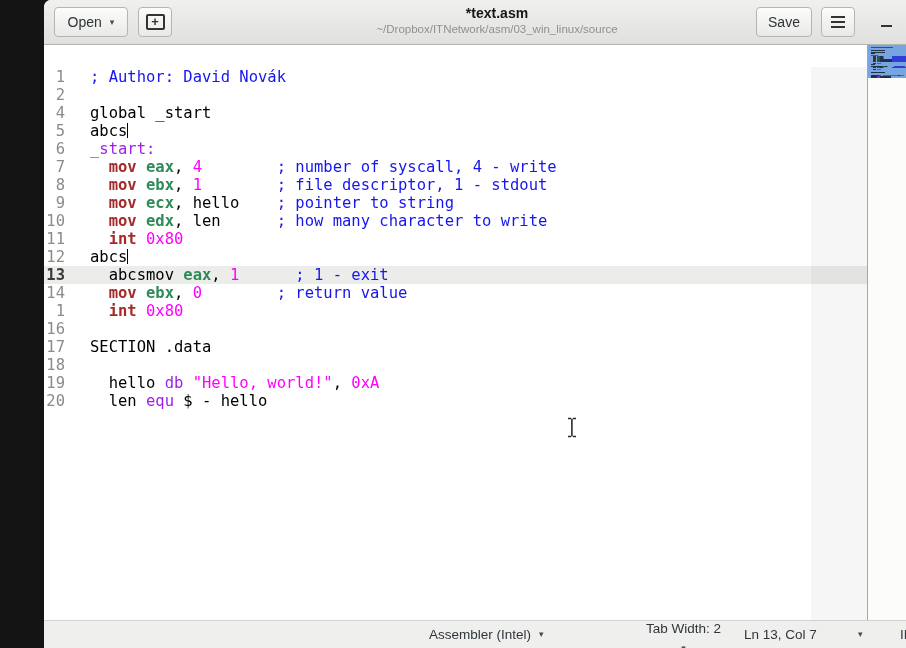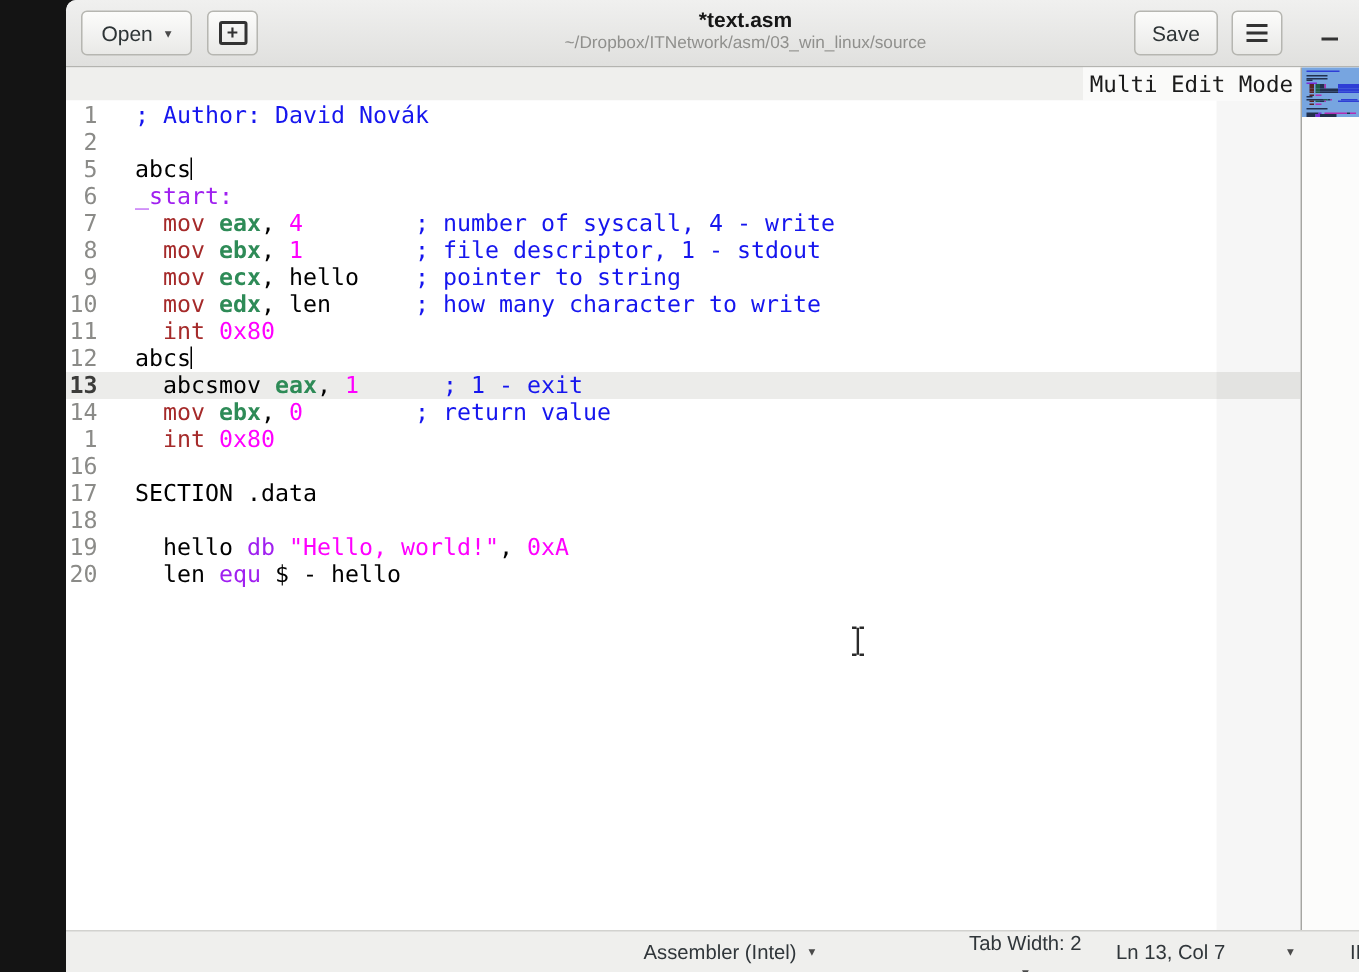--- a/index.html
+++ b/index.html
@@ -35,21 +35,21 @@
   .editor{position:absolute;left:0;top:67px;width:823px;bottom:28px;background:#ffffff;overflow:hidden;}
   .rows{position:absolute;left:0;top:1px;right:0;}
   .code-row{position:relative;height:18px;line-height:18px;white-space:pre;
     font-family:"DejaVu Sans Mono",monospace;font-size:15.5px;color:#000;}
   .code-row.current{background:#ececea;}
   .ln{display:inline-block;width:21px;text-align:right;color:#8b8b88;vertical-align:top;}
   .current .ln{color:#3c3c3a;font-weight:bold;}
   .codetext{display:inline-block;margin-left:25px;vertical-align:top;}
   .s-pl{color:#000000;}
   .s-cm{color:#1616ee;}
-  .s-kw{color:#a52a2a;font-weight:normal;}
+  .s-kw{color:#a52a2a;font-weight:bold;}
   .s-reg{color:#2e8b57;font-weight:bold;}
   .s-num{color:#ff00ff;}
   .s-str{color:#ff00ff;}
   .s-pre{color:#a020f0;}
   .text-caret{display:inline-block;width:1px;height:15px;background:#000;vertical-align:middle;margin-top:-3px;}
   .margin-overlay{position:absolute;left:767px;top:0;width:56px;bottom:0;background:rgba(0,0,0,0.035);pointer-events:none;}
 
   
   .minimap{position:absolute;left:823px;top:45px;width:83px;bottom:28px;background:#fcfcfb;border-left:1px solid #a6a6a2;box-sizing:border-box;}
   .mm-viewport{position:absolute;left:0;top:0;width:100%;height:33px;background:#77a5e0;}
@@ -95,28 +95,26 @@
       <span class="hamburger"></span>
     </div>
     <div class="flatbtn btn-min">
       <span class="minbar"></span>
     </div>
     <div class="flatbtn btn-close">
       <span>✕</span>
     </div>
   </div>
 
-  <div class="modebar">
-    <span class="modelabel">Multi Edit Mode</span>
-  </div>
 
   <div class="editor">
     <div class="rows">
         <div class="code-row"><span class="ln">1</span><span class="codetext"><span class="s-cm">; Author: David Novák</span></span></div>
         <div class="code-row"><span class="ln">2</span><span class="codetext"></span></div>
+        <div class="code-row"><span class="ln">4</span><span class="codetext"><span class="s-pl">global _start</span></span></div>
         <div class="code-row"><span class="ln">5</span><span class="codetext"><span class="s-pl">abcs</span><span class="text-caret"></span></span></div>
         <div class="code-row"><span class="ln">6</span><span class="codetext"><span class="s-pre">_start:</span></span></div>
         <div class="code-row"><span class="ln">7</span><span class="codetext"><span class="s-pl">  </span><span class="s-kw">mov</span><span class="s-pl"> </span><span class="s-reg">eax</span><span class="s-pl">, </span><span class="s-num">4</span><span class="s-pl">        </span><span class="s-cm">; number of syscall, 4 - write</span></span></div>
         <div class="code-row"><span class="ln">8</span><span class="codetext"><span class="s-pl">  </span><span class="s-kw">mov</span><span class="s-pl"> </span><span class="s-reg">ebx</span><span class="s-pl">, </span><span class="s-num">1</span><span class="s-pl">        </span><span class="s-cm">; file descriptor, 1 - stdout</span></span></div>
         <div class="code-row"><span class="ln">9</span><span class="codetext"><span class="s-pl">  </span><span class="s-kw">mov</span><span class="s-pl"> </span><span class="s-reg">ecx</span><span class="s-pl">, hello    </span><span class="s-cm">; pointer to string</span></span></div>
         <div class="code-row"><span class="ln">10</span><span class="codetext"><span class="s-pl">  </span><span class="s-kw">mov</span><span class="s-pl"> </span><span class="s-reg">edx</span><span class="s-pl">, len      </span><span class="s-cm">; how many character to write</span></span></div>
         <div class="code-row"><span class="ln">11</span><span class="codetext"><span class="s-pl">  </span><span class="s-kw">int</span><span class="s-pl"> </span><span class="s-num">0x80</span></span></div>
         <div class="code-row"><span class="ln">12</span><span class="codetext"><span class="s-pl">abcs</span><span class="text-caret"></span></span></div>
         <div class="code-row current"><span class="ln">13</span><span class="codetext"><span class="s-pl">  abcsmov </span><span class="s-reg">eax</span><span class="s-pl">, </span><span class="s-num">1</span><span class="s-pl">      </span><span class="s-cm">; 1 - exit</span></span></div>
         <div class="code-row"><span class="ln">14</span><span class="codetext"><span class="s-pl">  </span><span class="s-kw">mov</span><span class="s-pl"> </span><span class="s-reg">ebx</span><span class="s-pl">, </span><span class="s-num">0</span><span class="s-pl">        </span><span class="s-cm">; return value</span></span></div>

